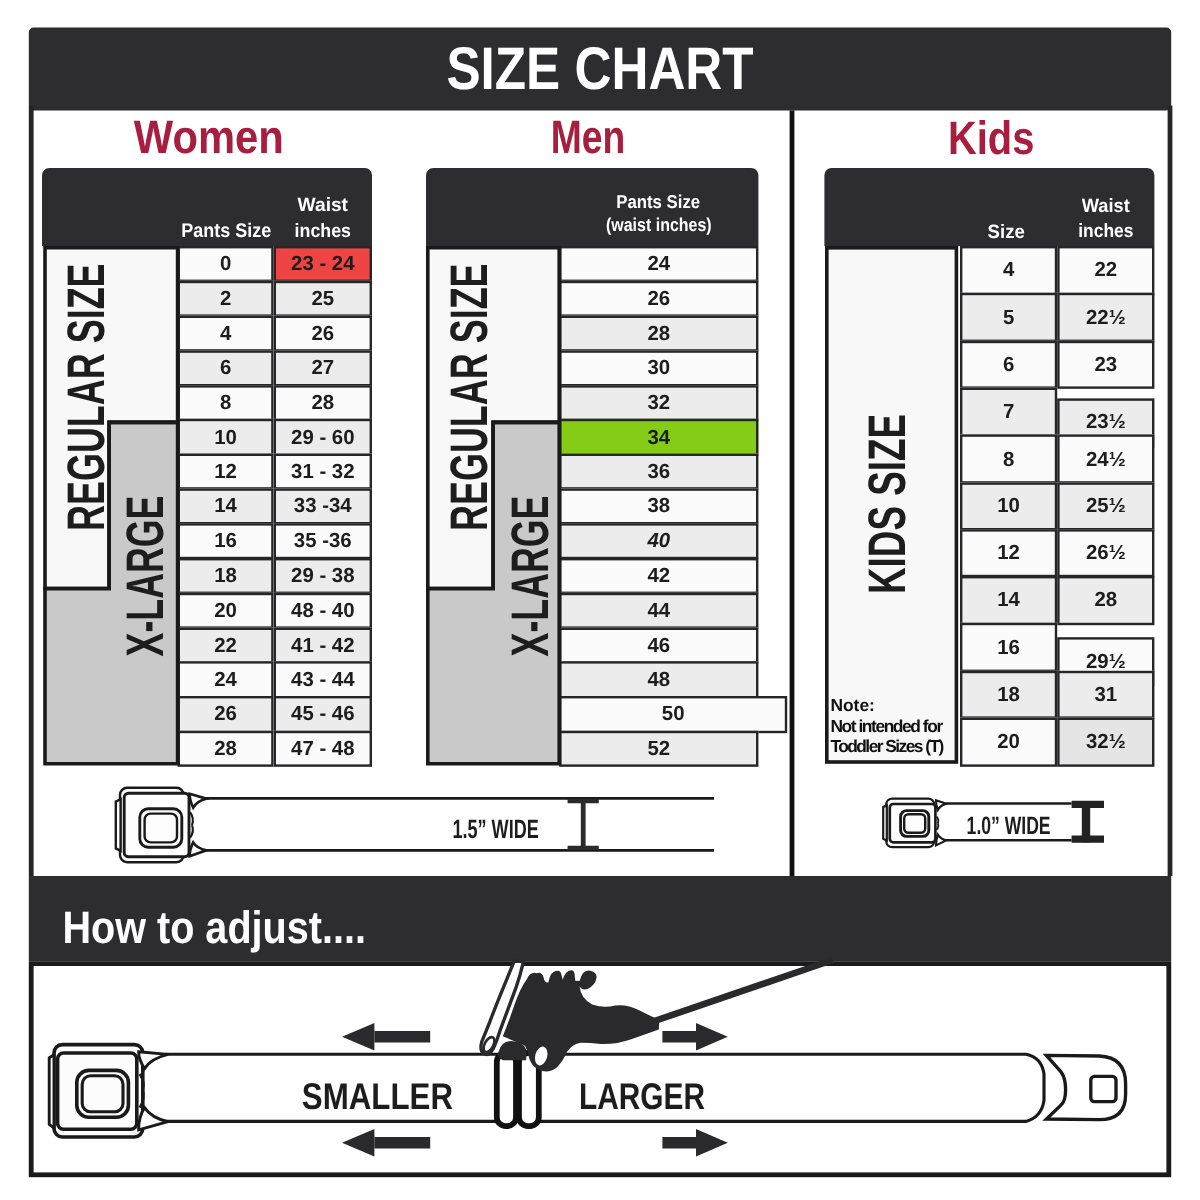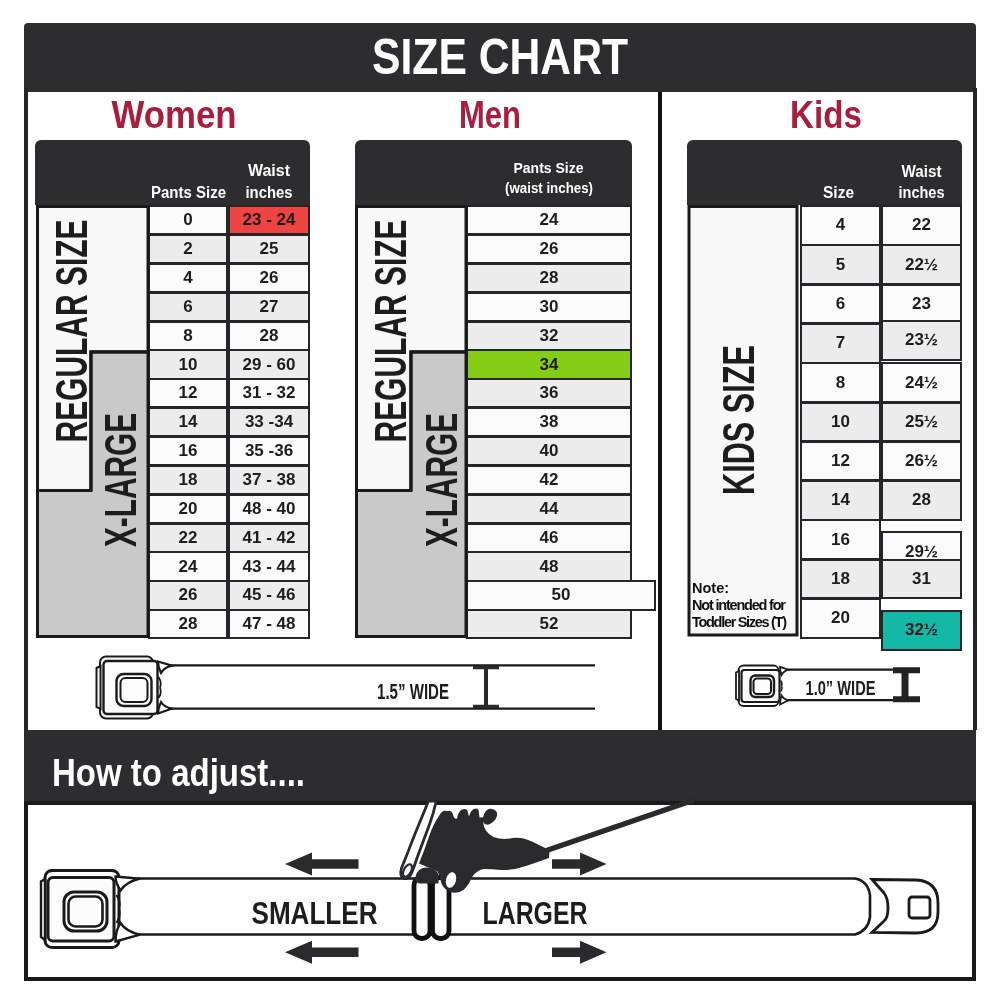--- a/index.html
+++ b/index.html
@@ -43,21 +43,21 @@
 <div class="cell" style="left:148px;top:378.2px;width:80px;height:30.27px;background:#fbfbfb;">12</div>
 <div class="cell" style="left:228px;top:378.2px;width:82px;height:30.27px;background:#fbfbfb;">31 - 32</div>
 
 <div class="cell" style="left:148px;top:407.1px;width:80px;height:30.27px;background:#ececec;">14</div>
 <div class="cell" style="left:228px;top:407.1px;width:82px;height:30.27px;background:#ececec;">33 -34</div>
 
 <div class="cell" style="left:148px;top:436.0px;width:80px;height:30.27px;background:#fbfbfb;">16</div>
 <div class="cell" style="left:228px;top:436.0px;width:82px;height:30.27px;background:#fbfbfb;">35 -36</div>
 
 <div class="cell" style="left:148px;top:464.8px;width:80px;height:30.27px;background:#ececec;">18</div>
-<div class="cell" style="left:228px;top:464.8px;width:82px;height:30.27px;background:#ececec;">37 - 38</div>
+<div class="cell" style="left:228px;top:464.8px;width:82px;height:30.27px;background:#ececec;">29 - 38</div>
 
 <div class="cell" style="left:148px;top:493.7px;width:80px;height:30.27px;background:#fbfbfb;">20</div>
 <div class="cell" style="left:228px;top:493.7px;width:82px;height:30.27px;background:#fbfbfb;">48 - 40</div>
 
 <div class="cell" style="left:148px;top:522.6px;width:80px;height:30.27px;background:#ececec;">22</div>
 <div class="cell" style="left:228px;top:522.6px;width:82px;height:30.27px;background:#ececec;">41 - 42</div>
 
 <div class="cell" style="left:148px;top:551.4px;width:80px;height:30.27px;background:#fbfbfb;">24</div>
 <div class="cell" style="left:228px;top:551.4px;width:82px;height:30.27px;background:#fbfbfb;">43 - 44</div>
 
@@ -76,21 +76,21 @@
 <div class="cell" style="left:466px;top:291.6px;width:166px;height:30.27px;background:#fbfbfb;">30</div>
 
 <div class="cell" style="left:466px;top:320.5px;width:166px;height:30.27px;background:#ececec;">32</div>
 
 <div class="cell" style="left:466px;top:349.4px;width:166px;height:30.27px;background:#84cc16;">34</div>
 
 <div class="cell" style="left:466px;top:378.2px;width:166px;height:30.27px;background:#ececec;">36</div>
 
 <div class="cell" style="left:466px;top:407.1px;width:166px;height:30.27px;background:#fbfbfb;">38</div>
 
-<div class="cell" style="left:466px;top:436.0px;width:166px;height:30.27px;background:#ececec;">40</div>
+<div class="cell" style="left:466px;top:436.0px;width:166px;height:30.27px;background:#ececec;font-style:italic;">40</div>
 
 <div class="cell" style="left:466px;top:464.8px;width:166px;height:30.27px;background:#fbfbfb;">42</div>
 
 <div class="cell" style="left:466px;top:493.7px;width:166px;height:30.27px;background:#ececec;">44</div>
 
 <div class="cell" style="left:466px;top:522.6px;width:166px;height:30.27px;background:#fbfbfb;">46</div>
 
 <div class="cell" style="left:466px;top:551.4px;width:166px;height:30.27px;background:#ececec;">48</div>
 
 <div class="cell" style="left:466px;top:580.3px;width:190px;height:30.27px;background:#fbfbfb;">50</div>
@@ -100,42 +100,42 @@
 <div class="cell" style="left:800px;top:205.0px;width:81px;height:40.70px;background:#fbfbfb;">4</div>
 <div class="cell" style="left:881px;top:205.0px;width:81px;height:40.70px;background:#fbfbfb;">22</div>
 
 <div class="cell" style="left:800px;top:244.3px;width:81px;height:40.70px;background:#ececec;">5</div>
 <div class="cell" style="left:881px;top:244.3px;width:81px;height:40.70px;background:#ececec;">22½</div>
 
 <div class="cell" style="left:800px;top:283.6px;width:81px;height:40.70px;background:#fbfbfb;">6</div>
 <div class="cell" style="left:881px;top:283.6px;width:81px;height:40.70px;background:#fbfbfb;text-align:center;">23</div>
 
 <div class="cell" style="left:800px;top:322.9px;width:81px;height:40.70px;background:#ececec;">7</div>
-<div class="cell" style="left:881px;top:320px;width:81px;height:40.70px;background:#ececec;">23½</div>
+<div class="cell" style="left:881px;top:332px;width:81px;height:40.70px;background:#ececec;">23½</div>
 
 <div class="cell" style="left:800px;top:362.2px;width:81px;height:40.70px;background:#fbfbfb;">8</div>
 <div class="cell" style="left:881px;top:362.2px;width:81px;height:40.70px;background:#fbfbfb;">24½</div>
 
 <div class="cell" style="left:800px;top:401.5px;width:81px;height:40.70px;background:#ececec;">10</div>
 <div class="cell" style="left:881px;top:401.5px;width:81px;height:40.70px;background:#ececec;">25½</div>
 
 <div class="cell" style="left:800px;top:440.8px;width:81px;height:40.70px;background:#fbfbfb;">12</div>
 <div class="cell" style="left:881px;top:440.8px;width:81px;height:40.70px;background:#fbfbfb;">26½</div>
 
 <div class="cell" style="left:800px;top:480.1px;width:81px;height:40.70px;background:#ececec;">14</div>
 <div class="cell" style="left:881px;top:480.1px;width:81px;height:40.70px;background:#ececec;">28</div>
 
 <div class="cell" style="left:800px;top:519.4px;width:81px;height:40.70px;background:#fbfbfb;">16</div>
 <div class="cell" style="left:881px;top:519.4px;width:81px;height:40.70px;background:#fbfbfb;margin-top:12px;">29½</div>
 
 <div class="cell" style="left:800px;top:558.7px;width:81px;height:40.70px;background:#ececec;">18</div>
 <div class="cell" style="left:881px;top:558.7px;width:81px;height:40.70px;background:#ececec;">31</div>
 
 <div class="cell" style="left:800px;top:598.0px;width:81px;height:40.70px;background:#fbfbfb;">20</div>
-<div class="cell" style="left:881px;top:598.0px;width:81px;height:40.70px;background:#14b8a6;margin-top:12px;">32½</div>
+<div class="cell" style="left:881px;top:598.0px;width:81px;height:40.70px;background:#e5e5e5;">32½</div>
 
 <div class="abs" style="left:24px;top:730px;width:952px;height:71px;background:#2d2d2f;"></div>
 
 <div class="abs" style="left:24px;top:801px;width:952px;height:180px;border:4.5px solid #1a1a1a;background:#fff;"></div>
 <svg class="abs" style="left:0;top:0;" width="1000" height="1000" viewBox="0 0 1000 1000" fill="none" font-family="Liberation Sans">
 
 <text x="500" y="74" text-anchor="middle" textLength="256" lengthAdjust="spacingAndGlyphs" font-size="50" font-weight="bold" fill="#fff">SIZE CHART</text>
 
 <text x="174" y="127.5" text-anchor="middle" textLength="125" lengthAdjust="spacingAndGlyphs" font-size="39" font-weight="bold" fill="#a81e3e">Women</text>
 

